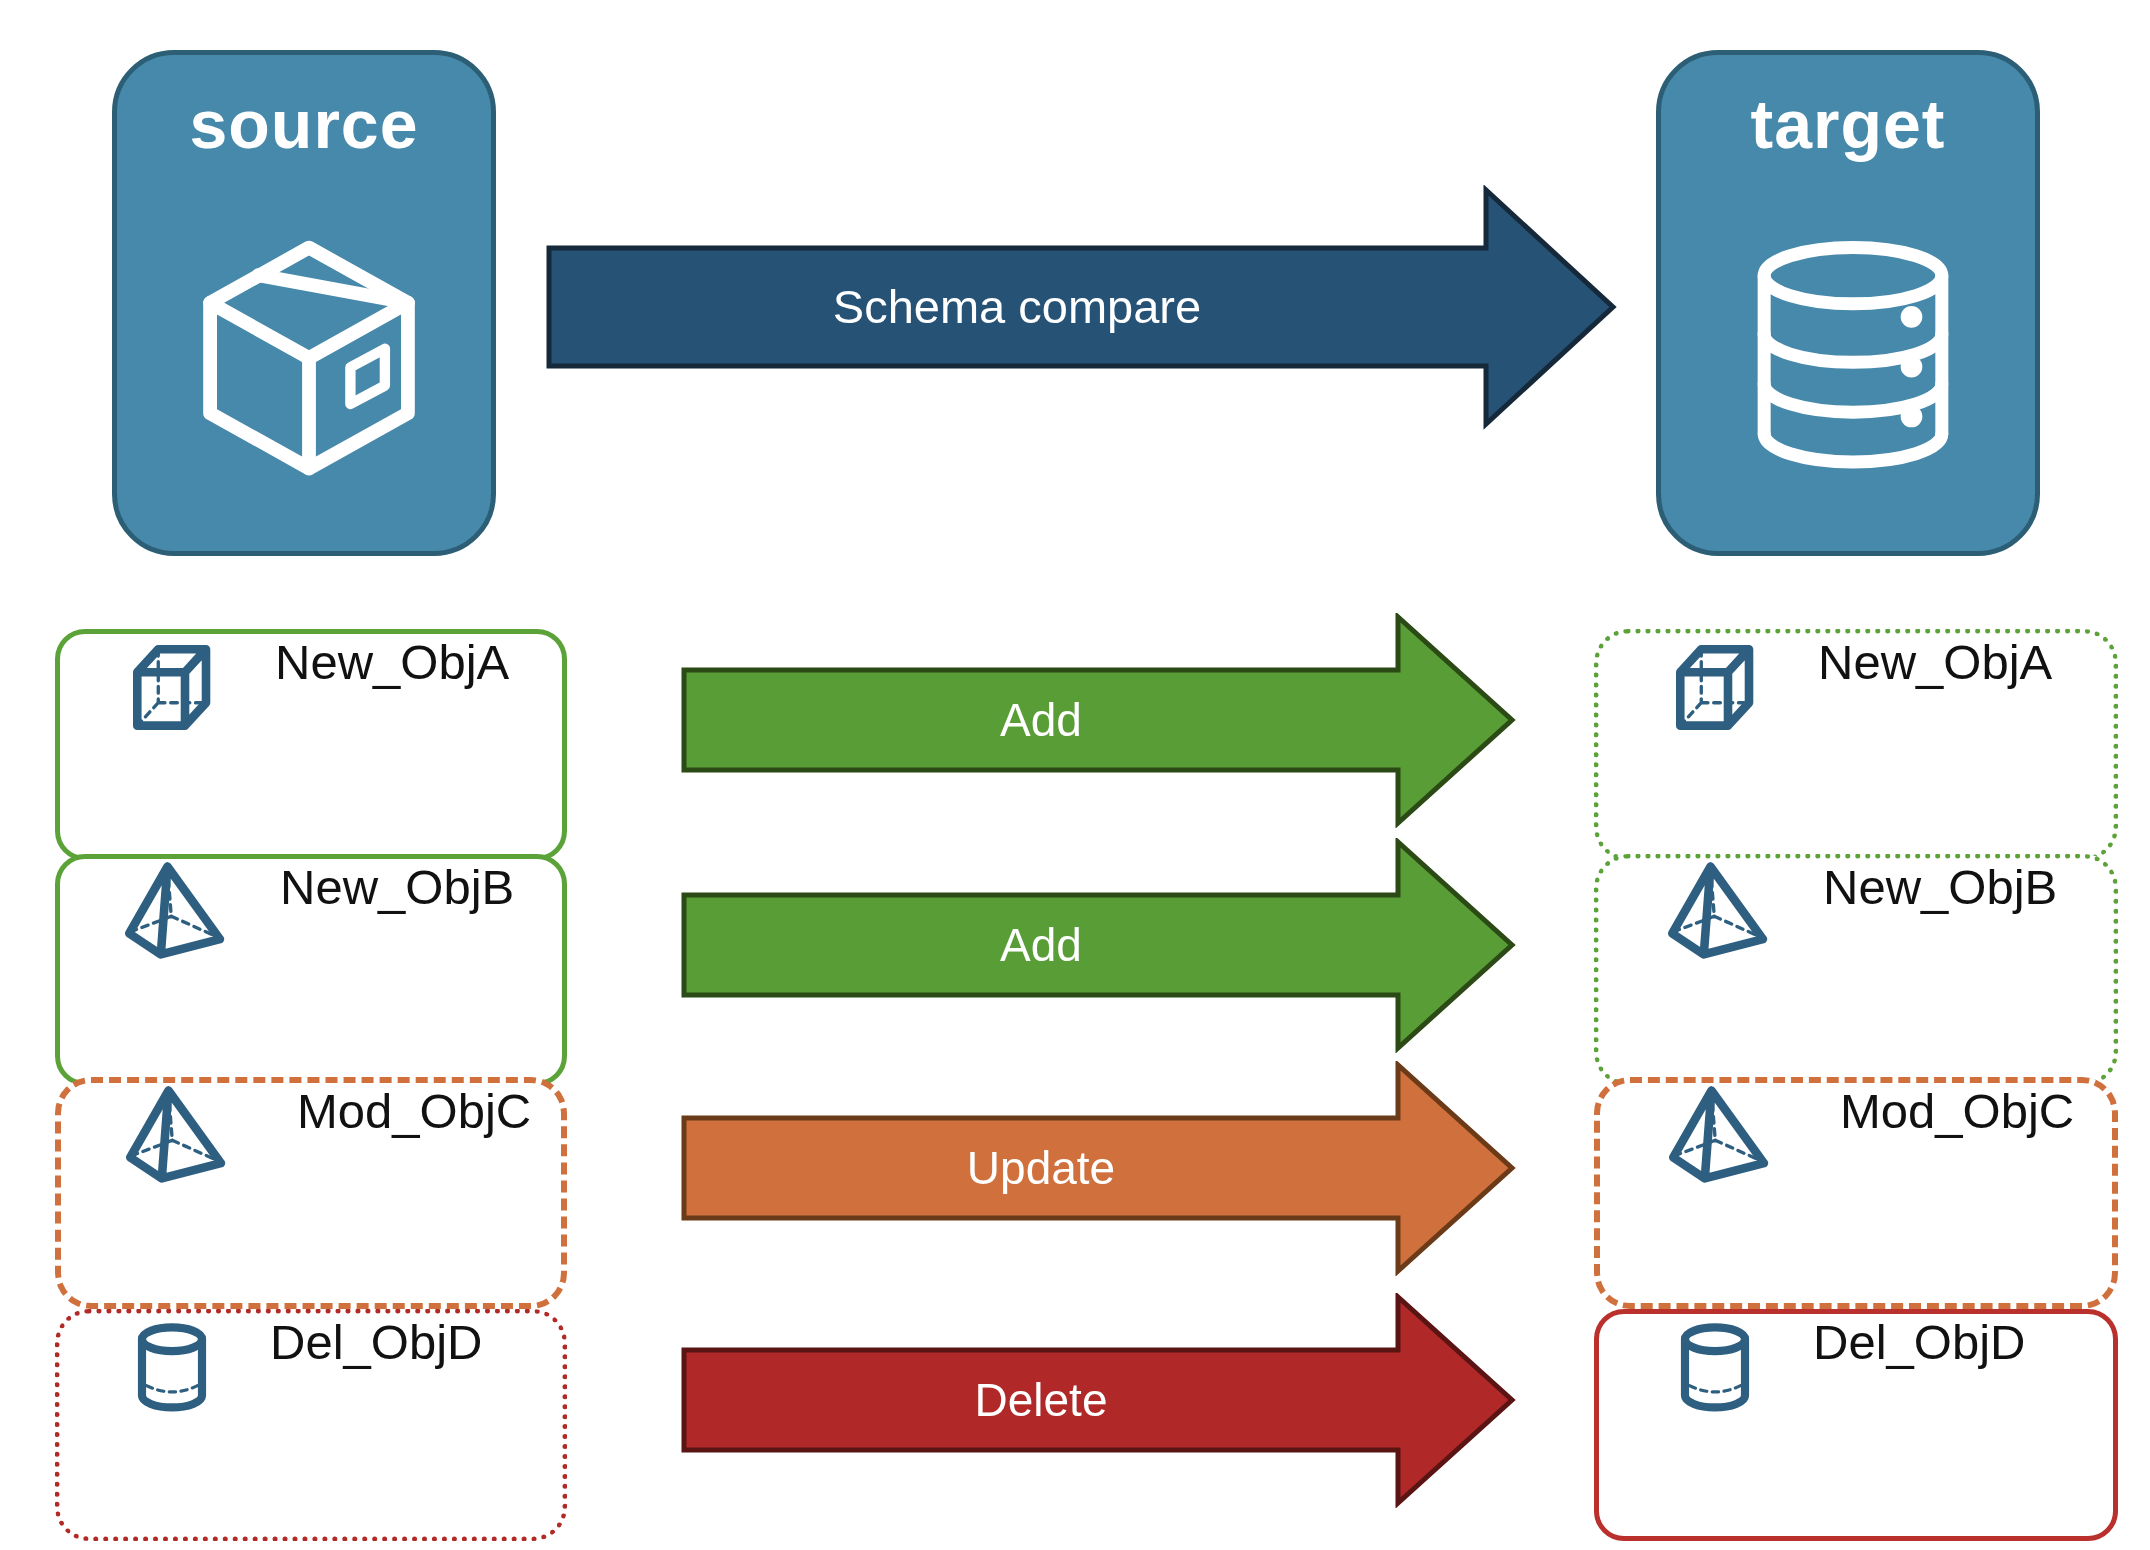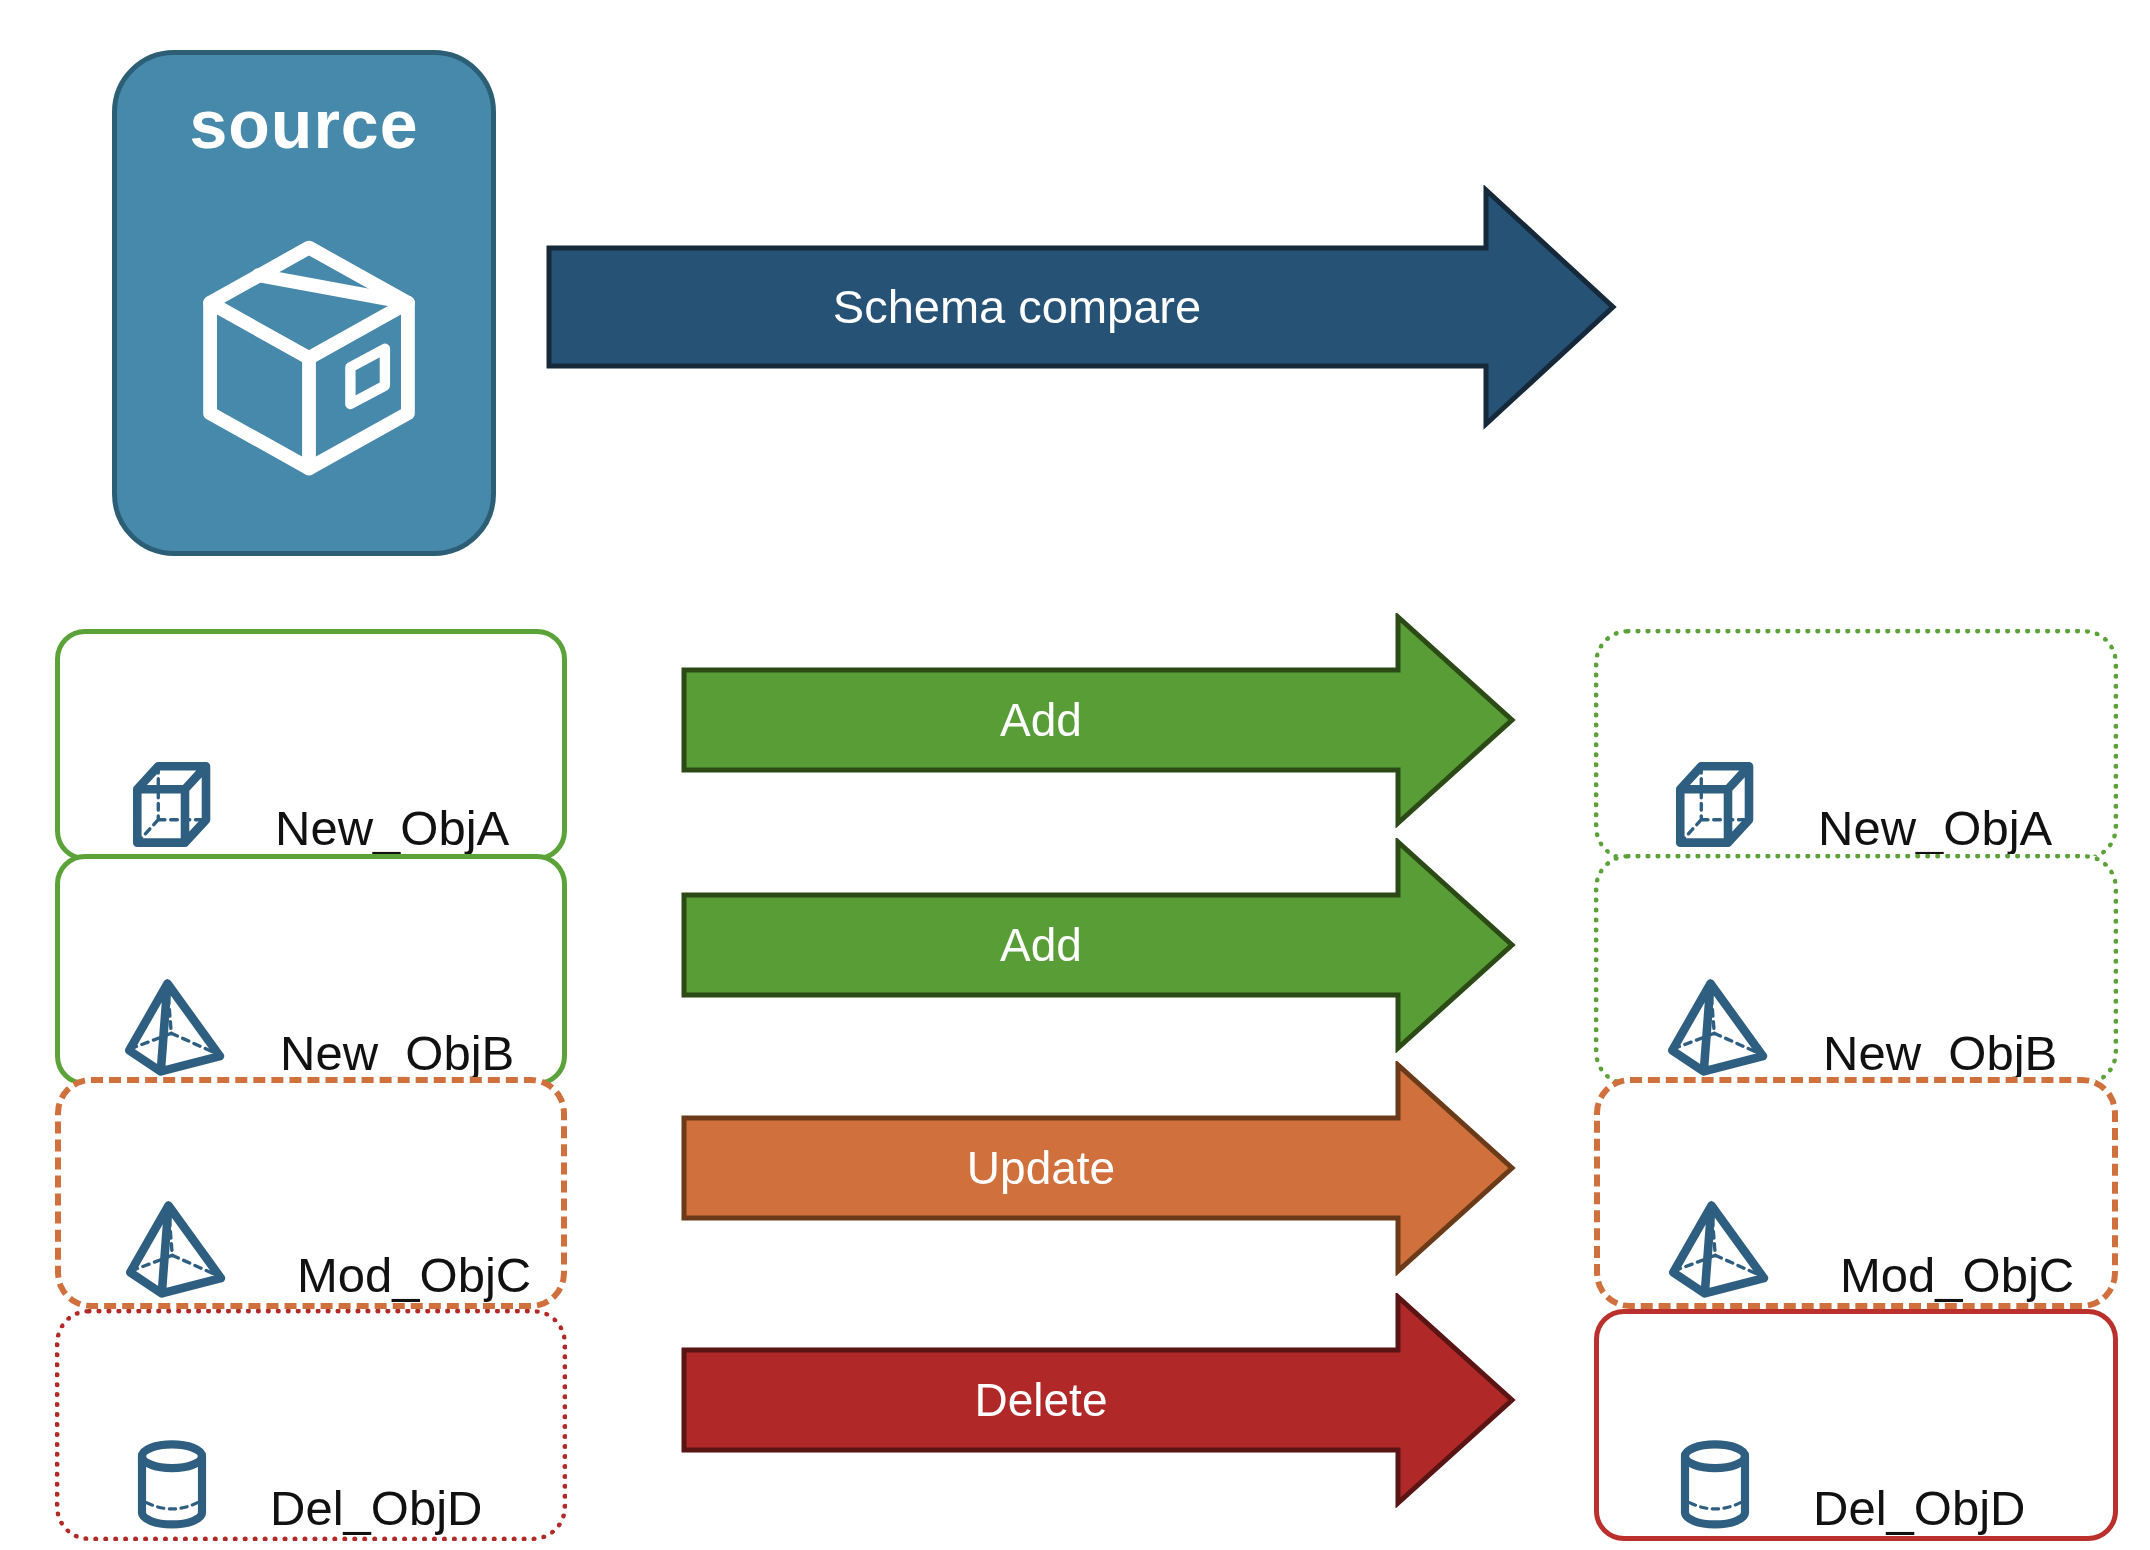--- a/index.html
+++ b/index.html
@@ -21,21 +21,21 @@
   
   .row-arrow{position:absolute;left:680px;}
   .row-arrow polygon{stroke-width:5;}
   .arrow-green polygon{fill:#589d36;stroke:#2c4a15;}
   .arrow-orange polygon{fill:#d0703c;stroke:#6b3a18;}
   .arrow-red polygon{fill:#b02828;stroke:#5a1414;}
   .row-arrow .arrow-text{font-size:46px;}
 
   
   .objbox{position:absolute;height:232px;box-sizing:border-box;background:#fff;
-          display:flex;align-items:flex-end;}
+          display:flex;align-items:flex-start;}
   .objbox.left{left:55px;width:512px;padding-left:62px;}
   .objbox.right{left:1594px;width:524px;padding-left:66px;}
   .objbox svg{flex:0 0 auto;}
   .objlabel{margin-left:48px;font-size:49px;color:#111111;white-space:nowrap;}
 
   .bs-green {border:5px solid #5ba338;border-radius:30px;}
   .bd-green {border:5px dotted #5ba338;border-radius:34px;}
   .bd-orange{border:6px dashed #d0703c;border-radius:36px;gap:16px;}
   .bd-red   {border:5px dotted #b22a26;border-radius:34px;}
   .bs-red   {border:5px solid #b9302c;border-radius:30px;}
@@ -57,20 +57,33 @@
     <span class="nodelabel">source</span>
     <svg width="276" height="276" viewBox="0 0 120 120" style="left:54px;top:165px;">
       <path class="wi" d="M60,12 L103,36 L60,60 L17,36 Z"></path>
       <path class="wi" d="M38,24 L103,36"></path>
       <path class="wi" d="M17,36 V84 L60,108 V60"></path>
       <path class="wi" d="M103,36 V84 L60,108"></path>
       <path class="wi" style="stroke-width:4.5" d="M78,64 L93,56 L93,72 L78,80 Z"></path>
     </svg>
   </div>
 
+  <div class="bigbox" style="left:1656px;">
+    <span class="nodelabel">target</span>
+    <svg width="260" height="270" viewBox="0 0 120 120" style="left:62px;top:168px;">
+      <ellipse class="wi" cx="60" cy="22" rx="41" ry="13"></ellipse>
+      <path class="wi" d="M19,22 V95 M101,22 V95"></path>
+      <path class="wi" d="M19,95 A41,13 0 0 0 101,95"></path>
+      <path class="wi" d="M19,49 A41,13 0 0 0 101,49"></path>
+      <path class="wi" d="M19,72 A41,13 0 0 0 101,72"></path>
+      <circle class="wi-dot" cx="87" cy="41" r="5"></circle>
+      <circle class="wi-dot" cx="87" cy="64" r="5"></circle>
+      <circle class="wi-dot" cx="87" cy="87" r="5"></circle>
+    </svg>
+  </div>
 
   <svg class="main-arrow" width="1075" height="245" viewBox="0 0 1075 245">
     <polygon points="4,63 941,63 941,5 1068,122 941,239 941,181 4,181"></polygon>
     <text class="arrow-text" x="472" y="138">Schema compare</text>
   </svg>
 
   <div class="objbox left bs-green" style="top:629px;">
     <svg width="105" height="105" viewBox="0 0 110 110">
       <path class="oi-dash" d="M38,16 V72 M38,72 L16,96 M38,72 H88"></path>
       <path class="oi-solid" d="M16,40 H66 V96 H16 Z M16,40 L38,16 H88 L66,40 M88,16 V72 L66,96"></path>

